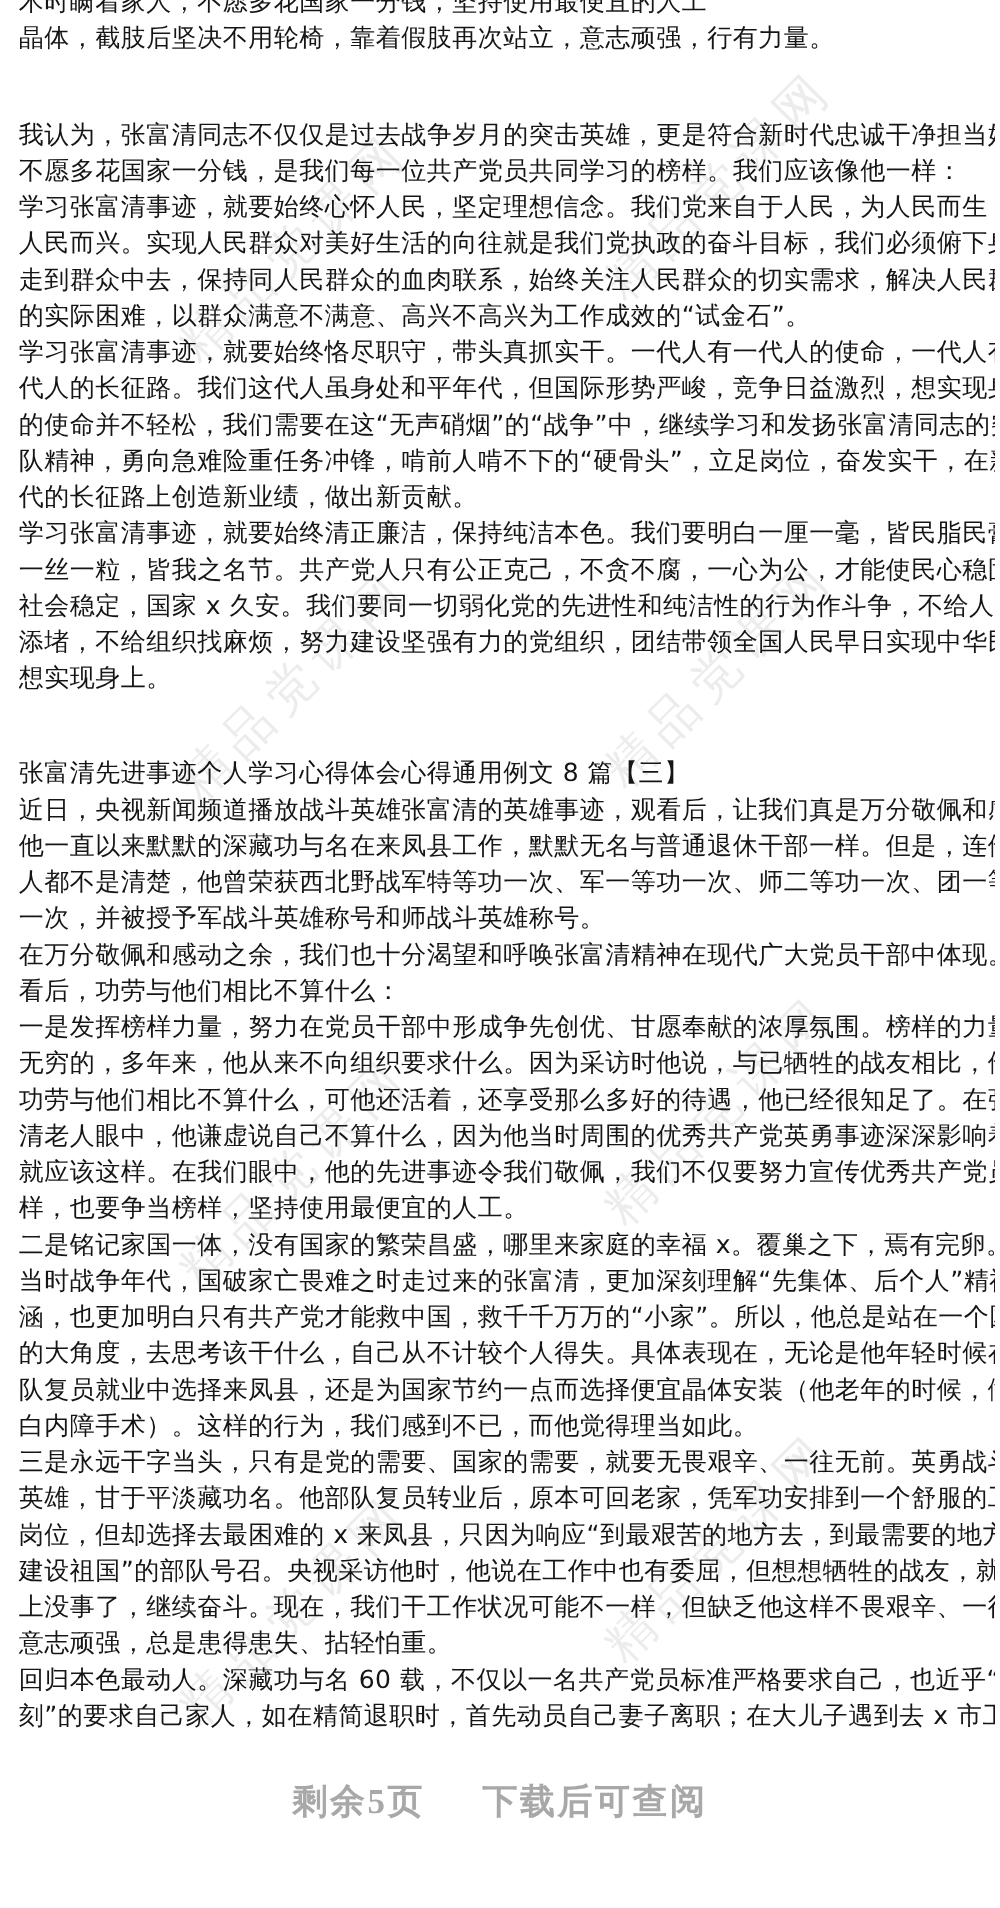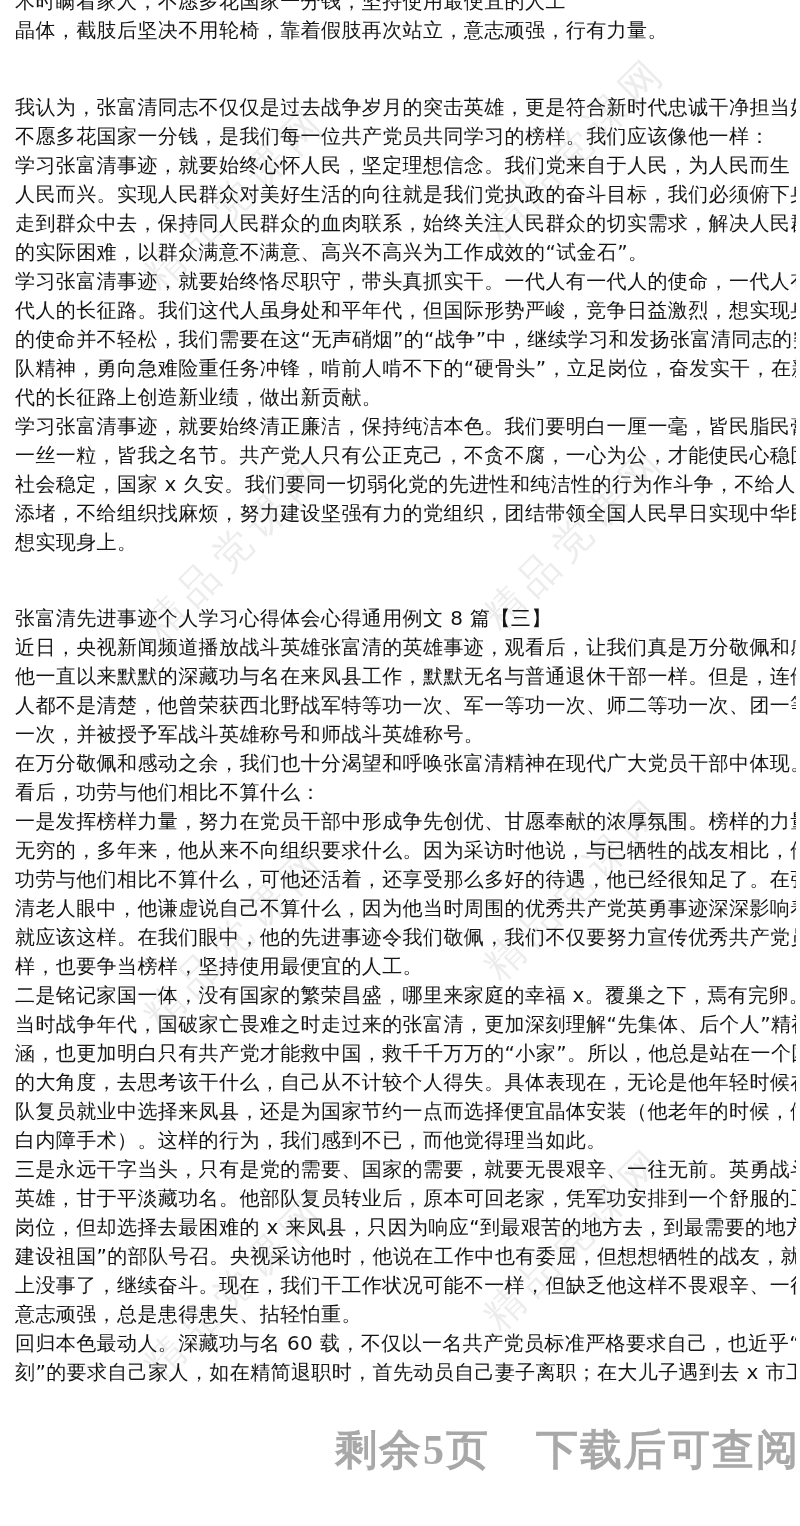--- a/index.html
+++ b/index.html
@@ -45,24 +45,24 @@
   }
   .line.heading { font-weight: 400; margin-top: 32px; }
   .gap-large { height: 48px; }
   .gap-small { height: 15px; }
   .footer {
     position: absolute;
     left: 0;
     top: 1422px;
     width: 100%;
     z-index: 2;
-    text-align: right;
+    text-align: center;
     color: #a8a8a8;
     font-weight: bold;
-    font-size: 42px;
+    font-size: 28px;
     letter-spacing: 2px;
     font-family: "Liberation Serif", "DejaVu Serif", serif;
     white-space: nowrap;
   }
   .footer-gap { display: inline-block; width: 46px; }
 </style>
 </head>
 <body>
 
 <div class="page">

